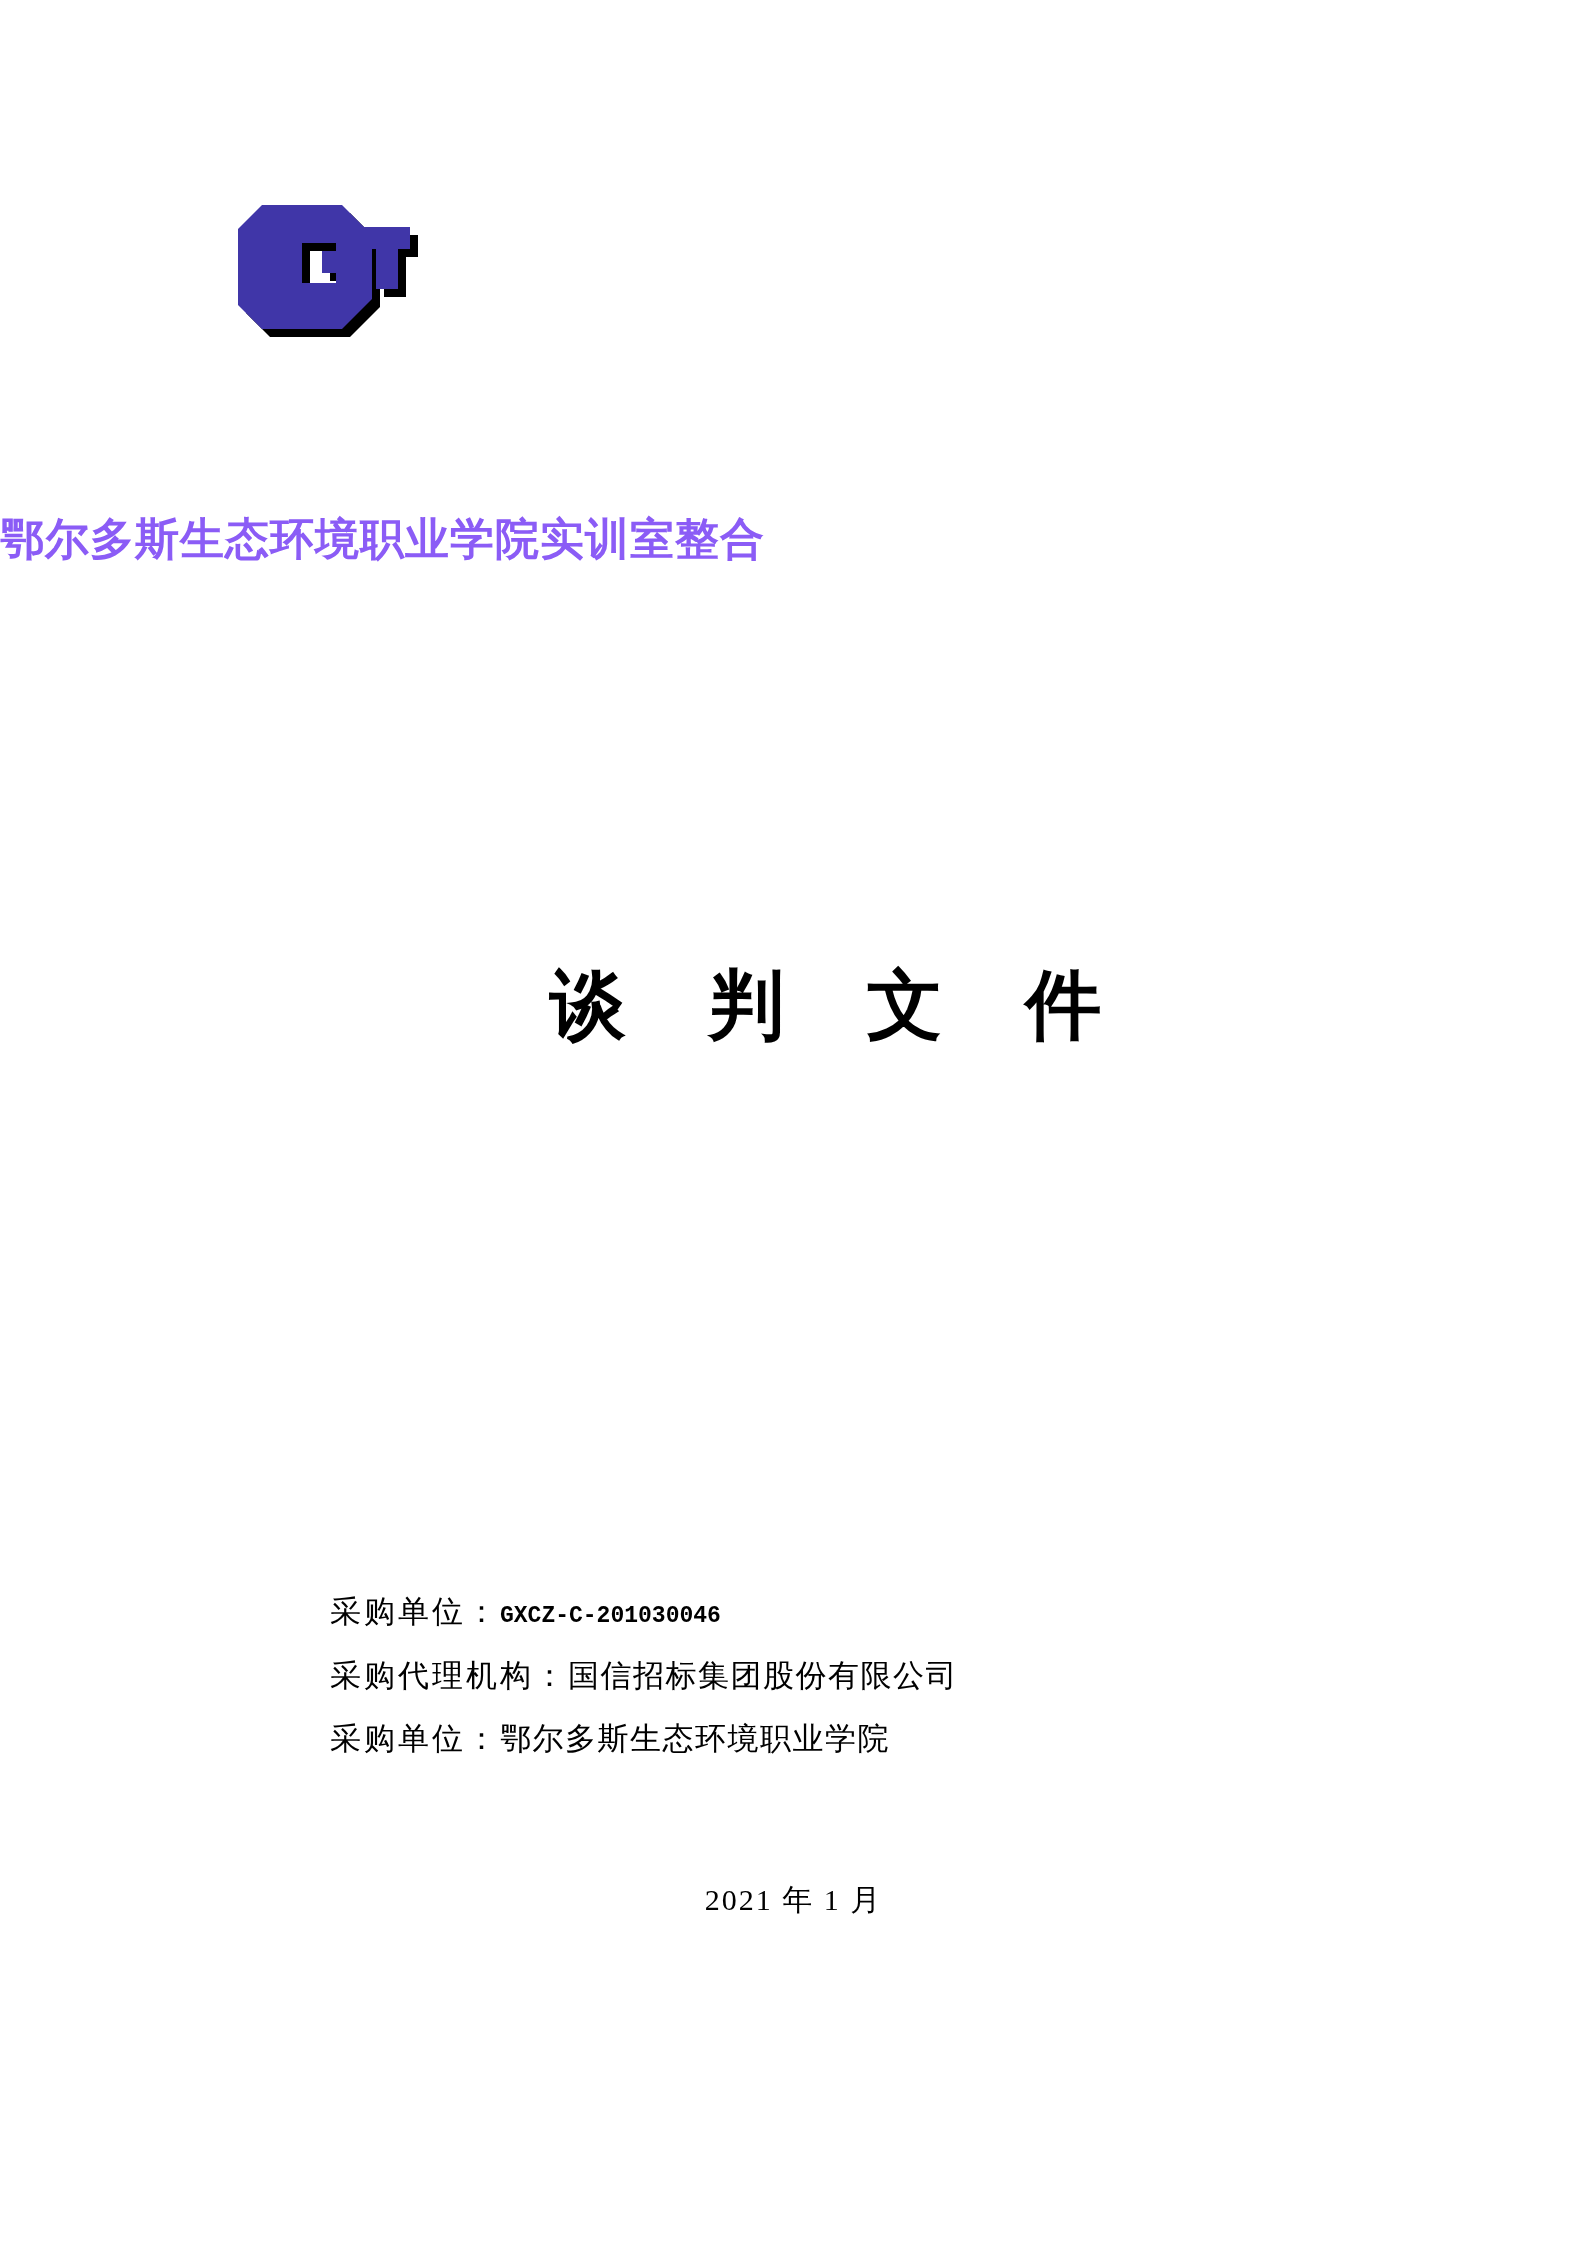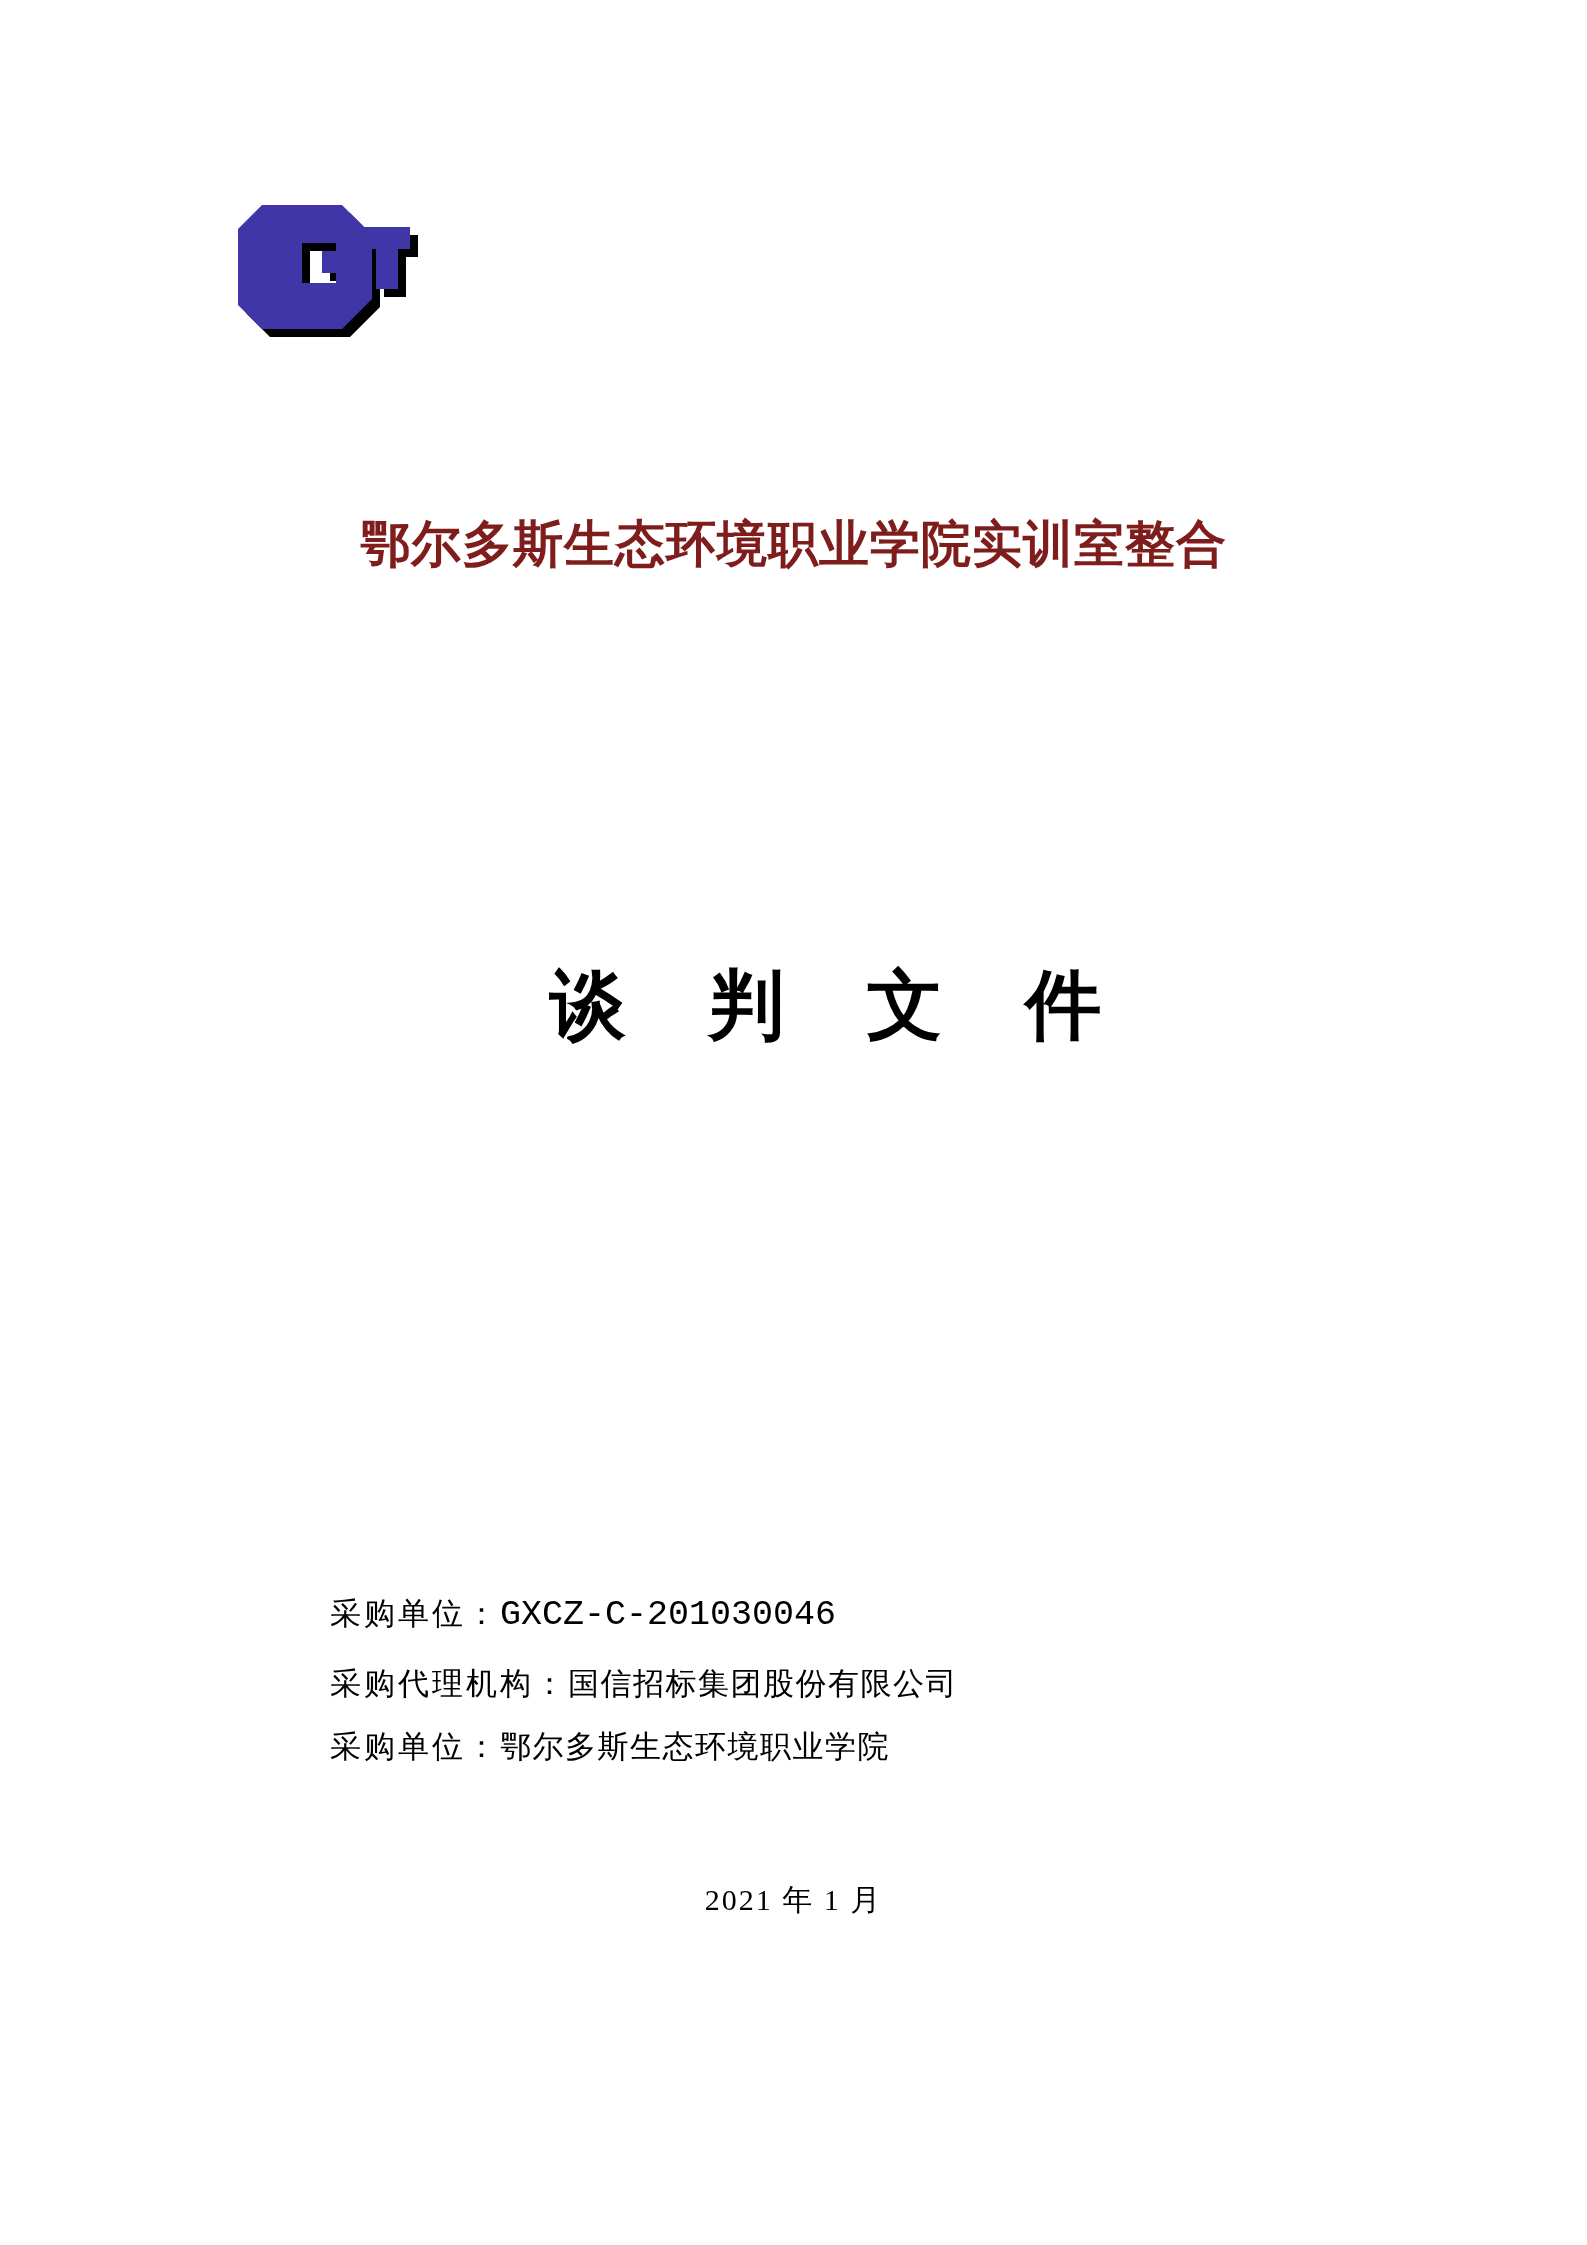--- a/index.html
+++ b/index.html
@@ -32,27 +32,26 @@
   .logo-wrap svg {
     display: block;
   }
 
   
   .doc-title {
     position: absolute;
     left: 0;
     top: 498px;
     width: 100%;
-    text-align: center;
     font-family: "DejaVu Sans", "Liberation Sans", sans-serif;
     font-weight: bold;
-    font-size: 50px;
+    font-size: 44px;
     line-height: 1.85;
     letter-spacing: 1px;
-    color: #7f1d1d;
+    color: #8b5cf6;
   }
   .doc-title .line {
     display: block;
     white-space: nowrap;
   }
 
   
   .doc-type {
     position: absolute;
     left: 0;
@@ -81,21 +80,22 @@
   .meta-row {
     white-space: nowrap;
     letter-spacing: 1.5px;
   }
   .meta-row .label {
     letter-spacing: 3px;
   }
   .meta-row .value-mono {
     font-family: "Liberation Mono", "DejaVu Sans Mono", monospace;
     letter-spacing: 0px;
-    font-size: 35px;
+    font-size: 23px;
+    font-weight: bold;
   }
 
   
   .doc-date {
     position: absolute;
     left: 0;
     top: 1880px;
     width: 100%;
     text-align: center;
     font-size: 30px;

